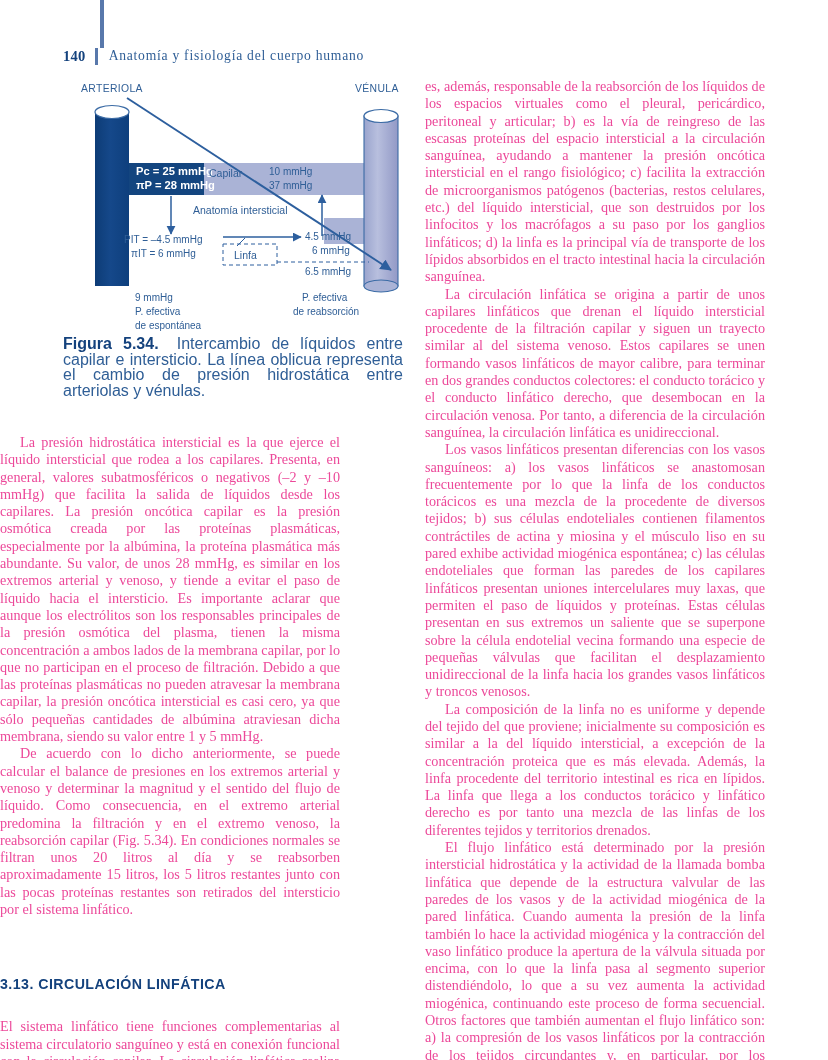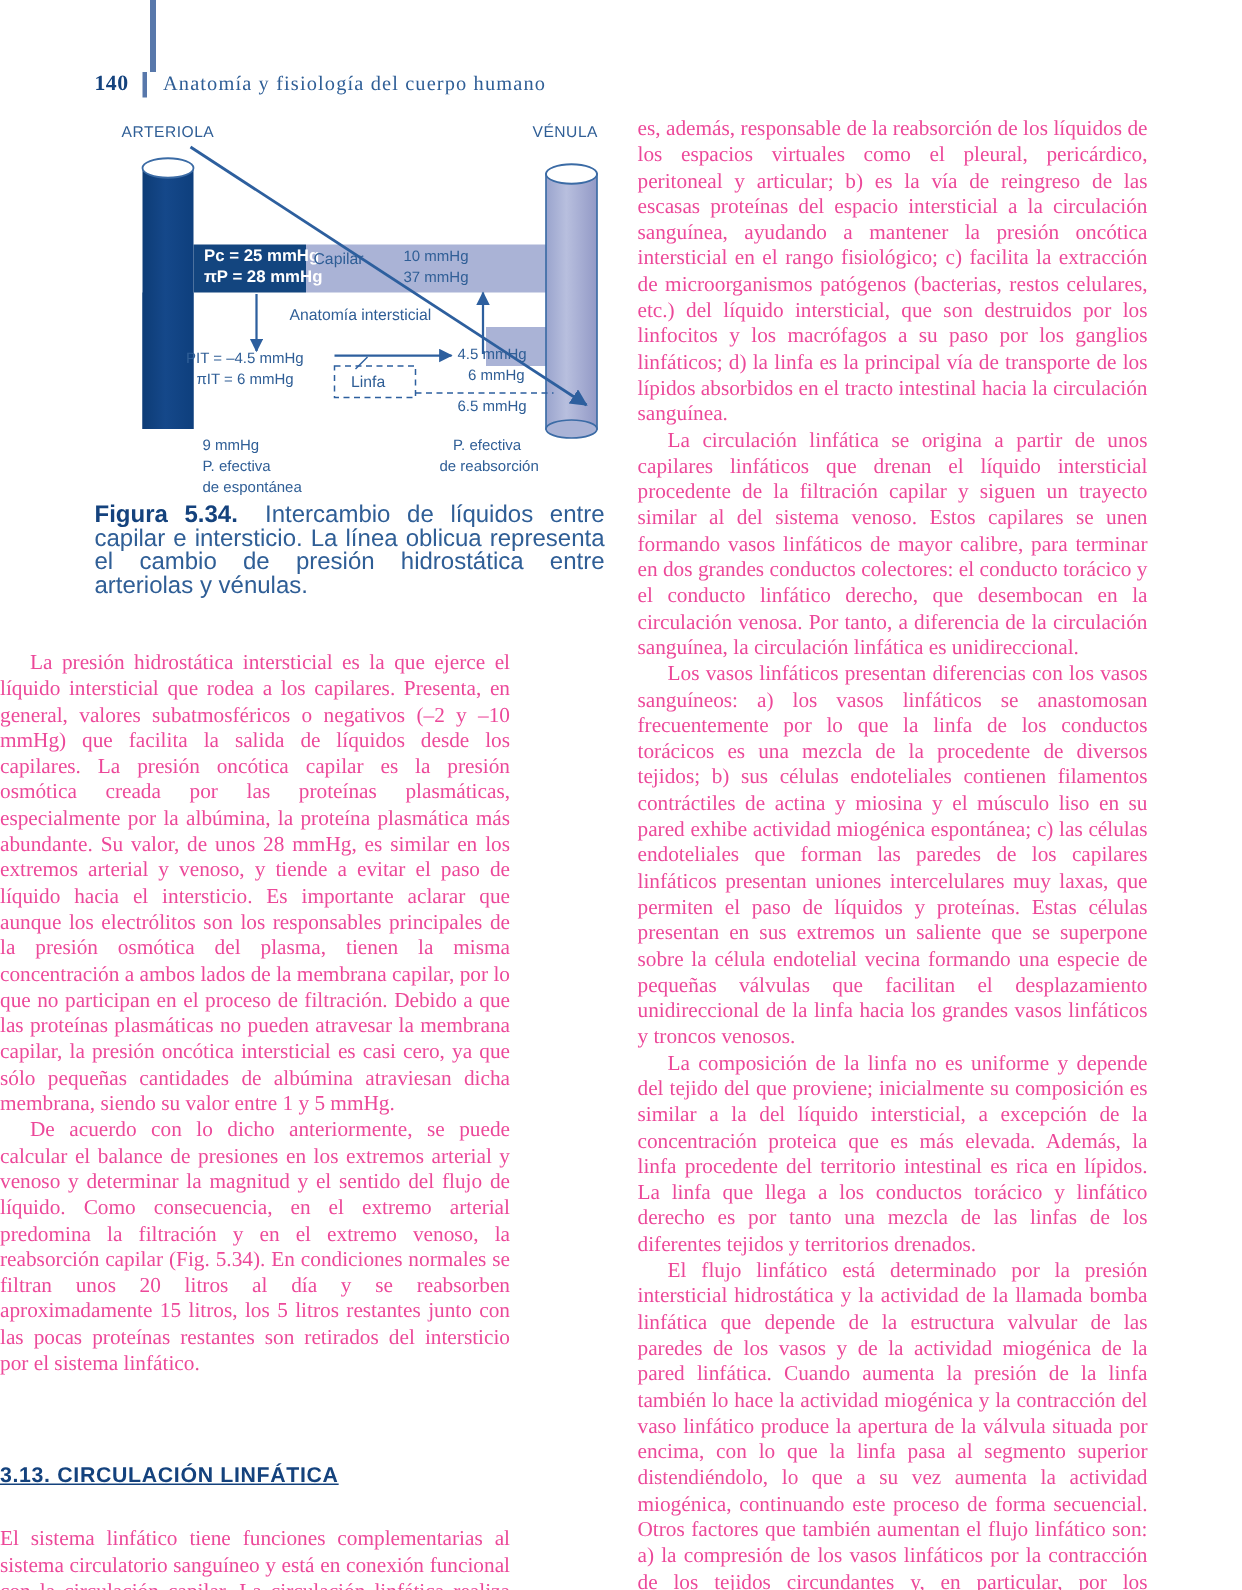--- a/index.html
+++ b/index.html
@@ -112,21 +112,20 @@
   #caption b { font-weight: bold; color: #14427d; }
 
   
   #section-heading {
     font-family: "Liberation Sans", sans-serif;
     font-size: 14.2px;
     font-weight: bold;
     color: #14427d;
     letter-spacing: 0.45px;
     margin: 0;
-    text-decoration: underline;
   }
   .gap-md  { height: 26px; }
   .gap-xl  { height: 58px; }
 </style>
 </head>
 <body>
 
 <div id="top-rule"></div>
 
 <div id="running-head">

